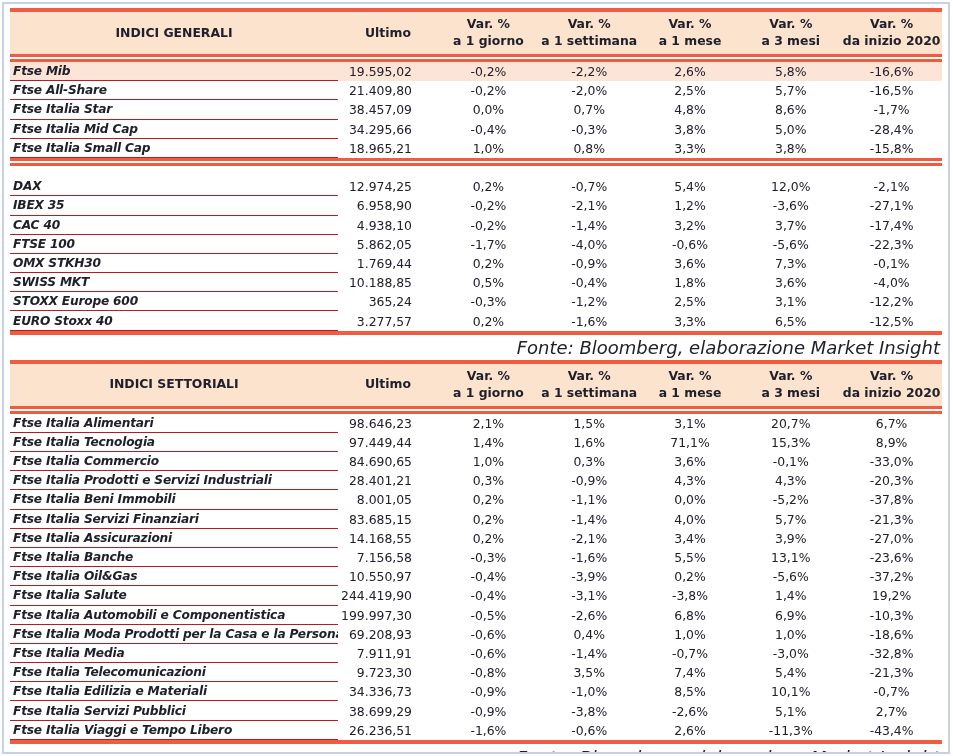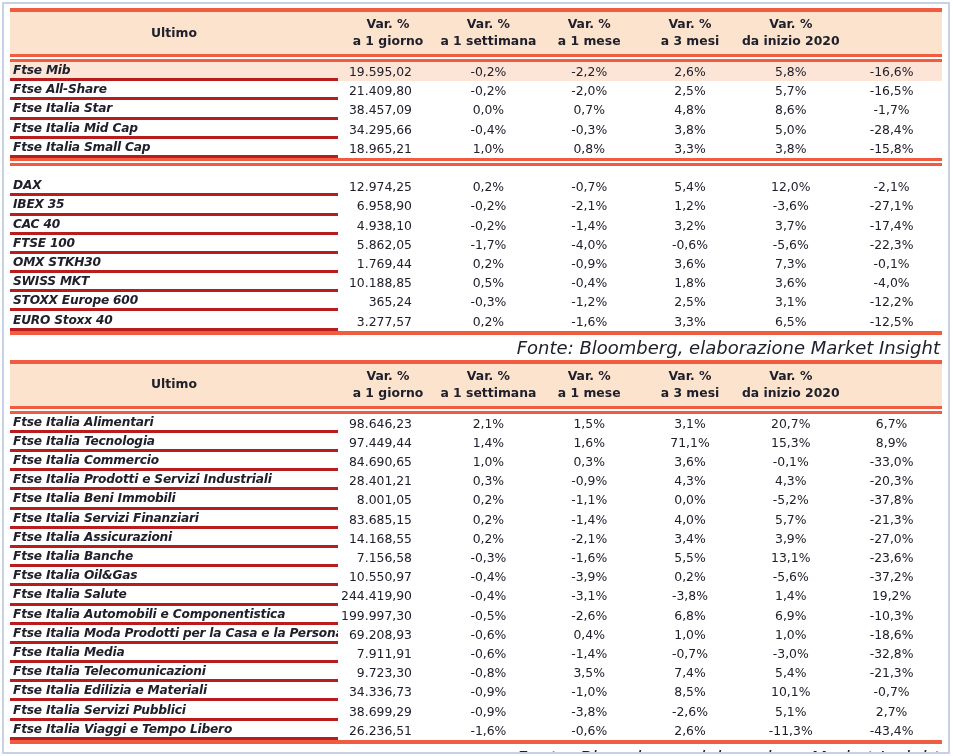--- a/index.html
+++ b/index.html
@@ -42,41 +42,42 @@
   .dbl-line { grid-column: 1 / -1; }
   .rows { grid-auto-rows: 19.2px; }
   .row { display: contents; }
   .row .cell { display: flex; align-items: center; font-size: 12.4px; background: #fff; }
   .row.hl .cell { background: var(--highlight_bg, #fce5d6); }
   .cell.name {
     font-weight: bold; font-style: italic;
     font-size: 12.2px; letter-spacing: -0.2px;
     white-space: nowrap;
     padding-left: 3px;
-    border-bottom: 3px solid #b91c1c;
+    border-bottom: 1px solid #b91c1c;
   }
   .cell.ultimo { justify-content: flex-end; padding-right: 26px; }
   .cell.var   { justify-content: center; }
   .cell.var1  { justify-content: center; font-weight: normal; }
   .thick { height: 4px; background: var(--accent, #f15b3f); }
   .fonte {
     height: 25px;
     display: flex; align-items: center; justify-content: flex-end;
     font-style: italic; font-size: 18px;
     padding-right: 2px;
   }
   .fonte.last { height: 20px; align-items: flex-start; padding-top: 3px; }
 </style>
 </head>
 <body>
 
 <div class="frame">
 
   <section class="tbl">
     <div class="grid head">
+      <div class="cell">INDICI GENERALI</div>
       <div class="cell">Ultimo</div>
     <div class="cell">
           <span>Var. %</span>
           <span>a 1 giorno</span>
         </div>
         <div class="cell">
           <span>Var. %</span>
           <span>a 1 settimana</span>
         </div>
         <div class="cell">
@@ -108,20 +109,21 @@
         <div class="row"><div class="cell name">SWISS MKT</div><div class="cell ultimo">10.188,85</div><div class="cell var1">0,5%</div><div class="cell var">-0,4%</div><div class="cell var">1,8%</div><div class="cell var">3,6%</div><div class="cell var">-4,0%</div></div>
         <div class="row"><div class="cell name">STOXX Europe 600</div><div class="cell ultimo">365,24</div><div class="cell var1">-0,3%</div><div class="cell var">-1,2%</div><div class="cell var">2,5%</div><div class="cell var">3,1%</div><div class="cell var">-12,2%</div></div>
         <div class="row"><div class="cell name">EURO Stoxx 40</div><div class="cell ultimo">3.277,57</div><div class="cell var1">0,2%</div><div class="cell var">-1,6%</div><div class="cell var">3,3%</div><div class="cell var">6,5%</div><div class="cell var">-12,5%</div></div>
       </div>
     <div class="thick"></div>
   </section>
   <div class="fonte">Fonte: Bloomberg, elaborazione Market Insight</div>
 
   <section class="tbl">
     <div class="grid head">
+      <div class="cell">INDICI SETTORIALI</div>
       <div class="cell">Ultimo</div>
     <div class="cell">
           <span>Var. %</span>
           <span>a 1 giorno</span>
         </div>
         <div class="cell">
           <span>Var. %</span>
           <span>a 1 settimana</span>
         </div>
         <div class="cell">

